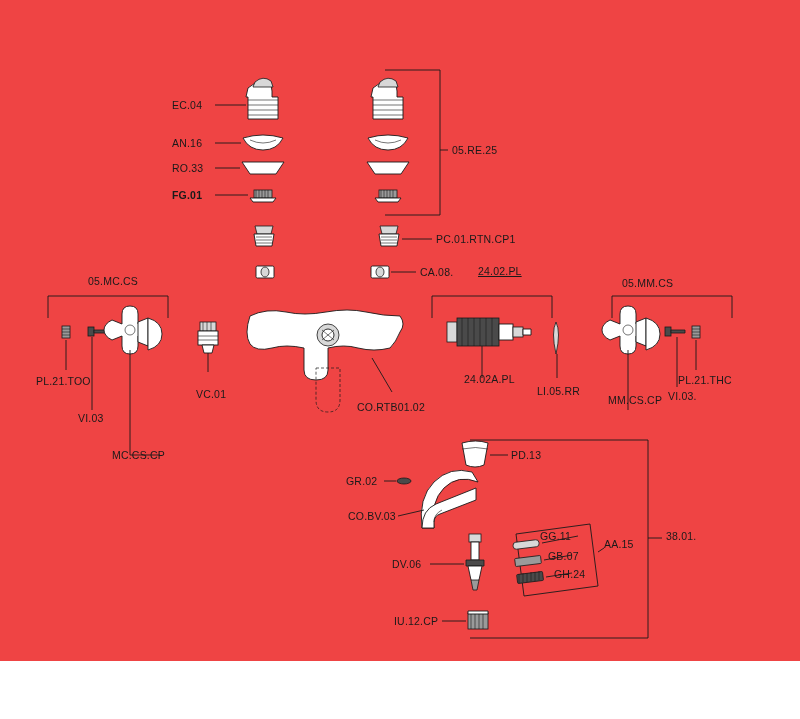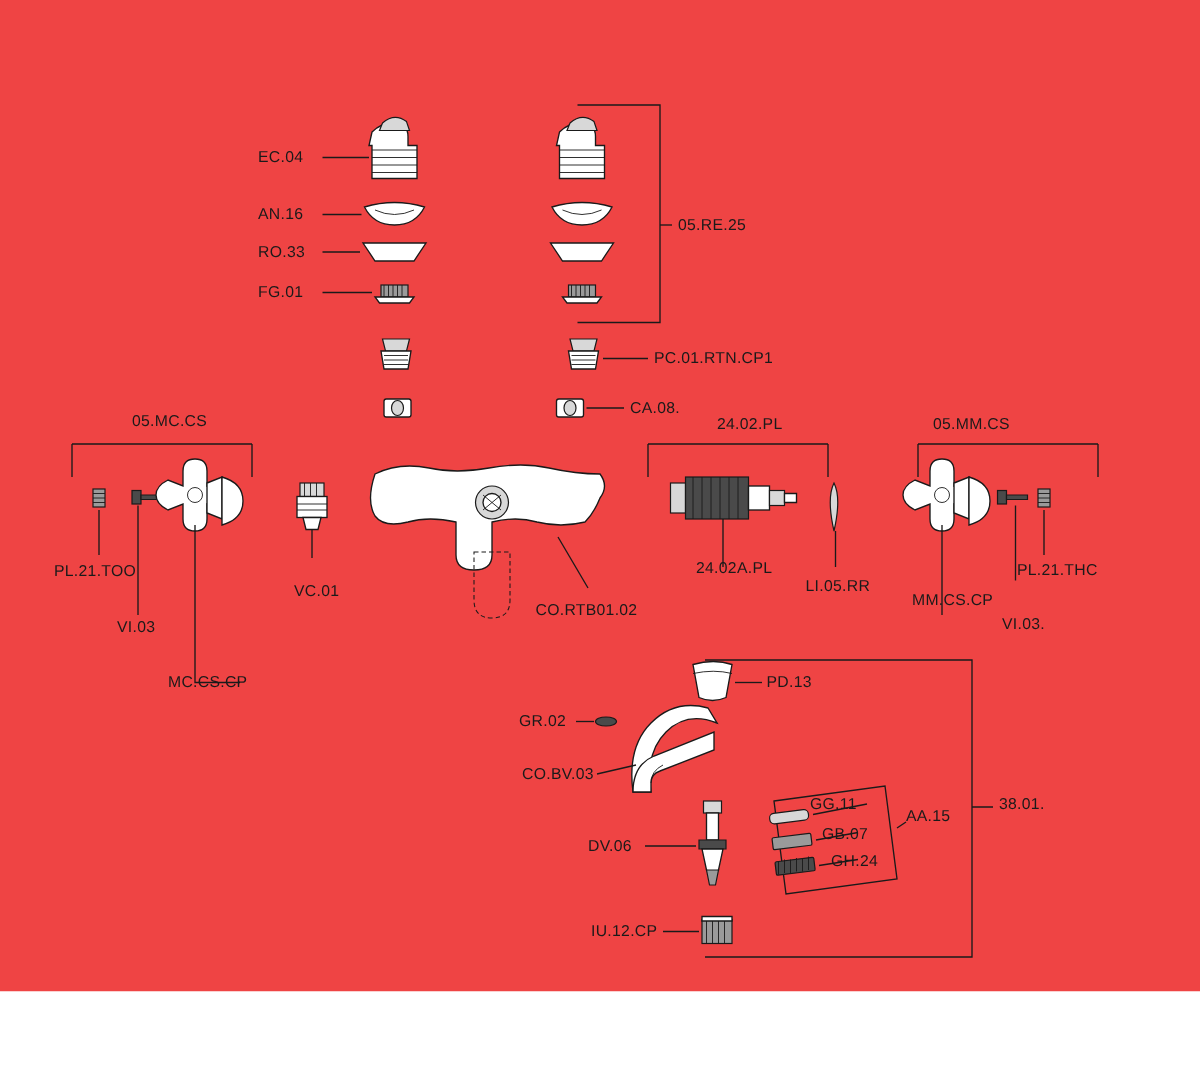--- a/index.html
+++ b/index.html
@@ -270,39 +270,39 @@
       <path class="thin" d="M471 613 l0 16 M475 613 l0 16 M479 613 l0 16 M483 613 l0 16"></path>
       <path class="part" d="M468 611 l20 0 l0 3 l-20 0 z"></path>
     </g>
     <path class="ln" d="M442 621 L466 621"></path>
 
   </svg>
 
   <div class="lbl" style="left:172px; top:99px;">EC.04</div>
   <div class="lbl" style="left:172px; top:137px;text-align:center;">AN.16</div>
   <div class="lbl" style="left:172px; top:162px;">RO.33</div>
-  <div class="lbl" style="left:172px; top:189px;">FG.01</div>
+  <div class="lbl" style="left:172px; top:189px;font-weight:bold;">FG.01</div>
   <div class="lbl" style="left:452px; top:144px;">05.RE.25</div>
   <div class="lbl" style="left:436px; top:233px;">PC.01.RTN.CP1</div>
   <div class="lbl" style="left:420px; top:266px;">CA.08.</div>
 
   <div class="lbl" style="left:88px;  top:275px;">05.MC.CS</div>
   <div class="lbl" style="left:36px;  top:375px;">PL.21.TOO</div>
   <div class="lbl" style="left:78px;  top:412px;">VI.03</div>
   <div class="lbl" style="left:112px; top:449px;">MC.CS.CP</div>
   <div class="lbl" style="left:196px; top:388px;">VC.01</div>
   <div class="lbl" style="left:357px; top:401px;">CO.RTB01.02</div>
 
-  <div class="lbl" style="left:478px; top:277px;">24.02.PL</div>
+  <div class="lbl" style="left:478px; top:265px;text-decoration:underline;">24.02.PL</div>
   <div class="lbl" style="left:464px; top:373px;">24.02A.PL</div>
   <div class="lbl" style="left:537px; top:385px;">LI.05.RR</div>
 
   <div class="lbl" style="left:622px; top:277px;text-align:center;">05.MM.CS</div>
   <div class="lbl" style="left:608px; top:394px;">MM.CS.CP</div>
-  <div class="lbl" style="left:668px; top:410px;">VI.03.</div>
+  <div class="lbl" style="left:668px; top:390px;">VI.03.</div>
   <div class="lbl" style="left:678px; top:374px;">PL.21.THC</div>
 
   <div class="lbl" style="left:511px; top:449px;">PD.13</div>
   <div class="lbl" style="left:346px; top:475px;">GR.02</div>
   <div class="lbl" style="left:348px; top:510px;">CO.BV.03</div>
   <div class="lbl" style="left:392px; top:558px;">DV.06</div>
   <div class="lbl" style="left:540px; top:530px;">GG.11</div>
   <div class="lbl" style="left:548px; top:550px;">GB.07</div>
   <div class="lbl" style="left:554px; top:568px;">GH.24</div>
   <div class="lbl" style="left:604px; top:538px;">AA.15</div>

